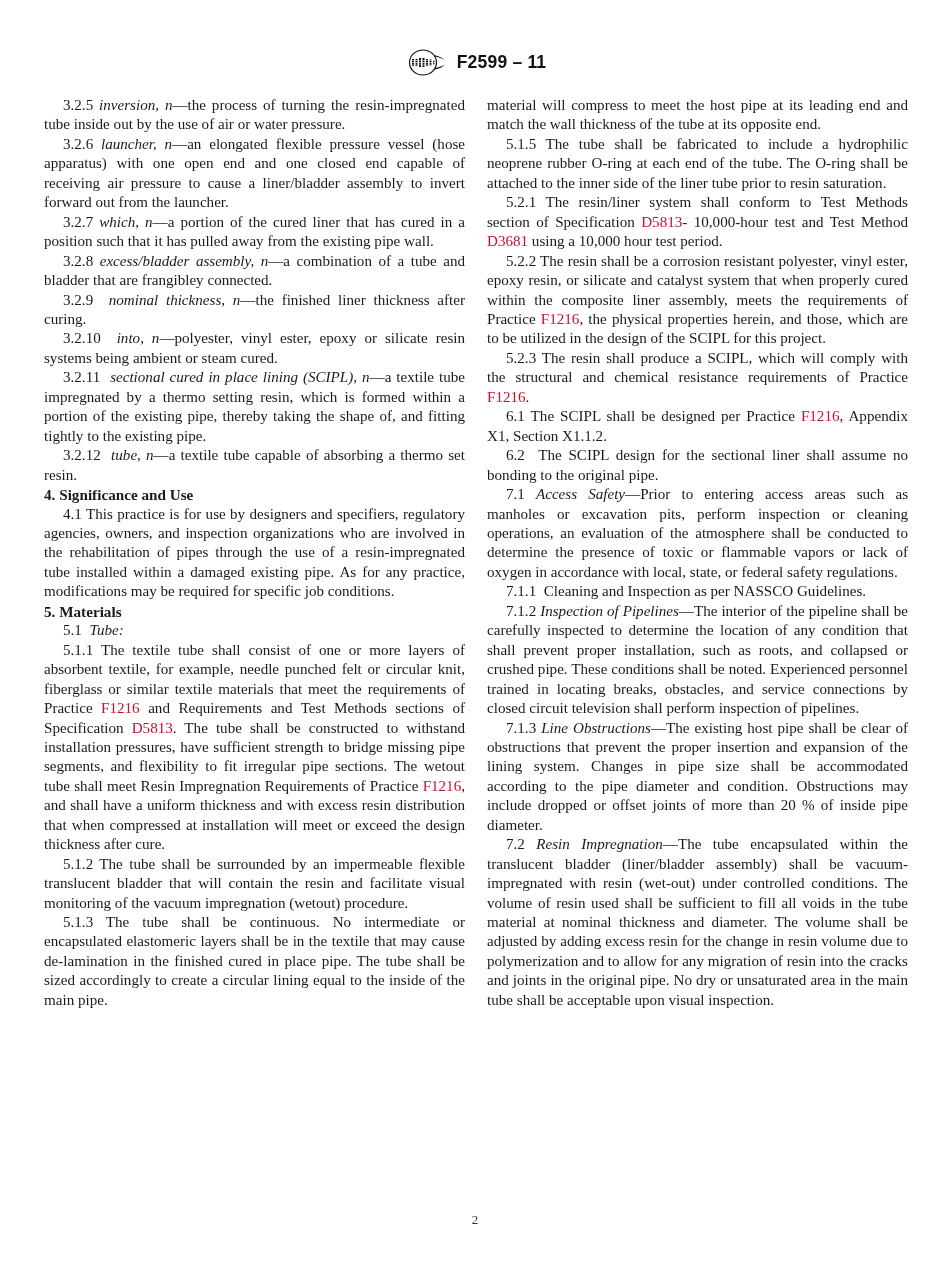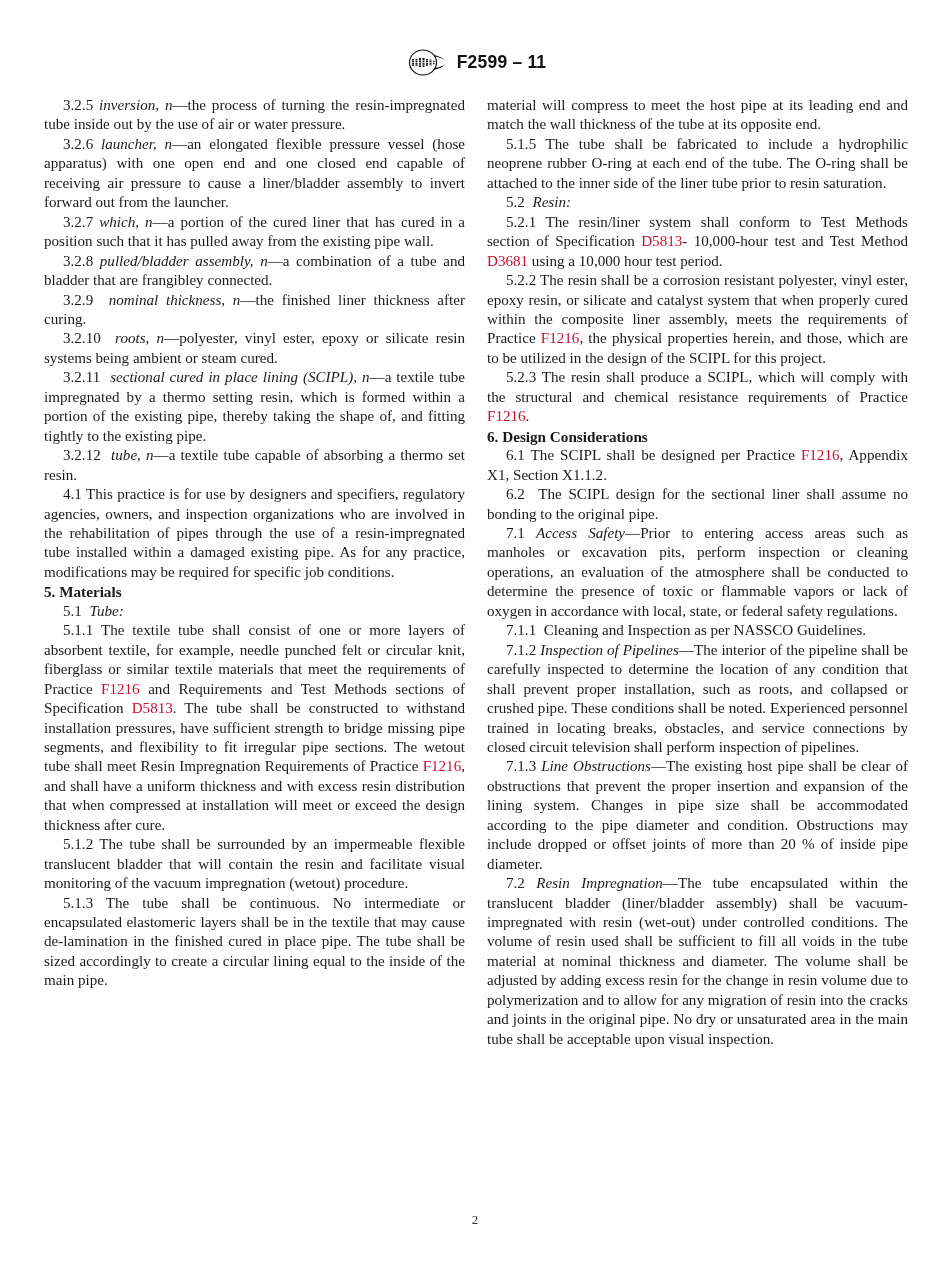--- a/index.html
+++ b/index.html
@@ -146,30 +146,31 @@
   <div class="columns">
 
     <div class="col">
 
       <p class="para"><span class="num">3.2.5</span> <span class="term">inversion, n</span><span>—the process of turning the resin-impregnated tube inside out by the use of air or water pressure.</span></p>
 
       <p class="para"><span class="num">3.2.6</span> <span class="term">launcher, n</span><span>—an elongated flexible pressure vessel (hose apparatus) with one open end and one closed end capable of receiving air pressure to cause a liner/bladder assembly to invert forward out from the launcher.</span></p>
 
       <p class="para"><span class="num">3.2.7</span> <span class="term">which, n</span><span>—a portion of the cured liner that has cured in a position such that it has pulled away from the existing pipe wall.</span></p>
 
-      <p class="para"><span class="num">3.2.8</span> <span class="term">pulled/bladder assembly, n</span><span>—a combination of a tube and bladder that are frangibley connected.</span></p>
+      <p class="para"><span class="num">3.2.8</span> <span class="term">excess/bladder assembly, n</span><span>—a combination of a tube and bladder that are frangibley connected.</span></p>
 
       <p class="para"><span class="num">3.2.9</span>&nbsp; <span class="term">nominal thickness, n</span><span>—the finished liner thickness after curing.</span></p>
 
-      <p class="para"><span class="num">3.2.10</span>&nbsp; <span class="term">roots, n</span><span>—polyester, vinyl ester, epoxy or silicate resin systems being ambient or steam cured.</span></p>
+      <p class="para"><span class="num">3.2.10</span>&nbsp; <span class="term">into, n</span><span>—polyester, vinyl ester, epoxy or silicate resin systems being ambient or steam cured.</span></p>
 
       <p class="para"><span class="num">3.2.11</span>&nbsp; <span class="term">sectional cured in place lining (SCIPL), n</span><span>—a textile tube impregnated by a thermo setting resin, which is formed within a portion of the existing pipe, thereby taking the shape of, and fitting tightly to the existing pipe.</span></p>
 
       <p class="para"><span class="num">3.2.12</span>&nbsp; <span class="term">tube, n</span><span>—a textile tube capable of absorbing a thermo set resin.</span></p>
 
+      <h2 class="sec-head gap-before-head">4.  Significance and Use</h2>
 
       <p class="para gap-after-head"><span class="num">4.1</span> <span>This practice is for use by designers and specifiers, regulatory agencies, owners, and inspection organizations who are involved in the rehabilitation of pipes through the use of a resin-impregnated tube installed within a damaged existing pipe. As for any practice, modifications may be required for specific job conditions.</span></p>
 
       <h2 class="sec-head gap-before-head">5.  Materials</h2>
 
       <p class="para gap-after-head"><span class="num">5.1</span>&nbsp; <span class="term">Tube:</span></p>
 
       <p class="para"><span class="num">5.1.1</span> <span>The textile tube shall consist of one or more layers of absorbent textile, for example, needle punched felt or circular knit, fiberglass or similar textile materials that meet the requirements of Practice </span><span class="link">F1216</span><span> and Requirements and Test Methods sections of Specification </span><span class="link">D5813</span><span>. The tube shall be constructed to withstand installation pressures, have sufficient strength to bridge missing pipe segments, and flexibility to fit irregular pipe sections. The wetout tube shall meet Resin Impregnation Requirements of Practice </span><span class="link">F1216</span><span>, and shall have a uniform thickness and with excess resin distribution that when compressed at installation will meet or exceed the design thickness after cure.</span></p>
 
       <p class="para"><span class="num">5.1.2</span> <span>The tube shall be surrounded by an impermeable flexible translucent bladder that will contain the resin and facilitate visual monitoring of the vacuum impregnation (wetout) procedure.</span></p>
@@ -178,29 +179,27 @@
 
 
     </div>
 
     <div class="col">
 
       <p class="para noindent">material will compress to meet the host pipe at its leading end and match the wall thickness of the tube at its opposite end.</p>
 
       <p class="para"><span class="num">5.1.5</span> <span>The tube shall be fabricated to include a hydrophilic neoprene rubber O-ring at each end of the tube. The O-ring shall be attached to the inner side of the liner tube prior to resin saturation.</span></p>
 
-      <p class="para gap-sub"><span class="num">5.2</span>&nbsp; <span class="term">Resin:</span></p>
 
       <p class="para"><span class="num">5.2.1</span> <span>The resin/liner system shall conform to Test Methods section of Specification </span><span class="link">D5813</span><span>- 10,000-hour test and Test Method </span><span class="link">D3681</span><span> using a 10,000 hour test period.</span></p>
 
       <p class="para"><span class="num">5.2.2</span> <span>The resin shall be a corrosion resistant polyester, vinyl ester, epoxy resin, or silicate and catalyst system that when properly cured within the composite liner assembly, meets the requirements of Practice </span><span class="link">F1216</span><span>, the physical properties herein, and those, which are to be utilized in the design of the SCIPL for this project.</span></p>
 
       <p class="para"><span class="num">5.2.3</span> <span>The resin shall produce a SCIPL, which will comply with the structural and chemical resistance requirements of Practice </span><span class="link">F1216</span><span>.</span></p>
 
-      <h2 class="sec-head gap-before-head">6.  Design Considerations</h2>
 
       <p class="para gap-after-head"><span class="num">6.1</span> <span>The SCIPL shall be designed per Practice </span><span class="link">F1216</span><span>, Appendix X1, Section X1.1.2.</span></p>
 
       <p class="para"><span class="num">6.2</span>&nbsp; <span>The SCIPL design for the sectional liner shall assume no bonding to the original pipe.</span></p>
 
 
       <p class="para gap-after-head"><span class="num">7.1</span> <span class="term">Access Safety</span><span>—Prior to entering access areas such as manholes or excavation pits, perform inspection or cleaning operations, an evaluation of the atmosphere shall be conducted to determine the presence of toxic or flammable vapors or lack of oxygen in accordance with local, state, or federal safety regulations.</span></p>
 
       <p class="para"><span class="num">7.1.1</span>&nbsp; <span>Cleaning and Inspection as per NASSCO Guidelines.</span></p>
 

